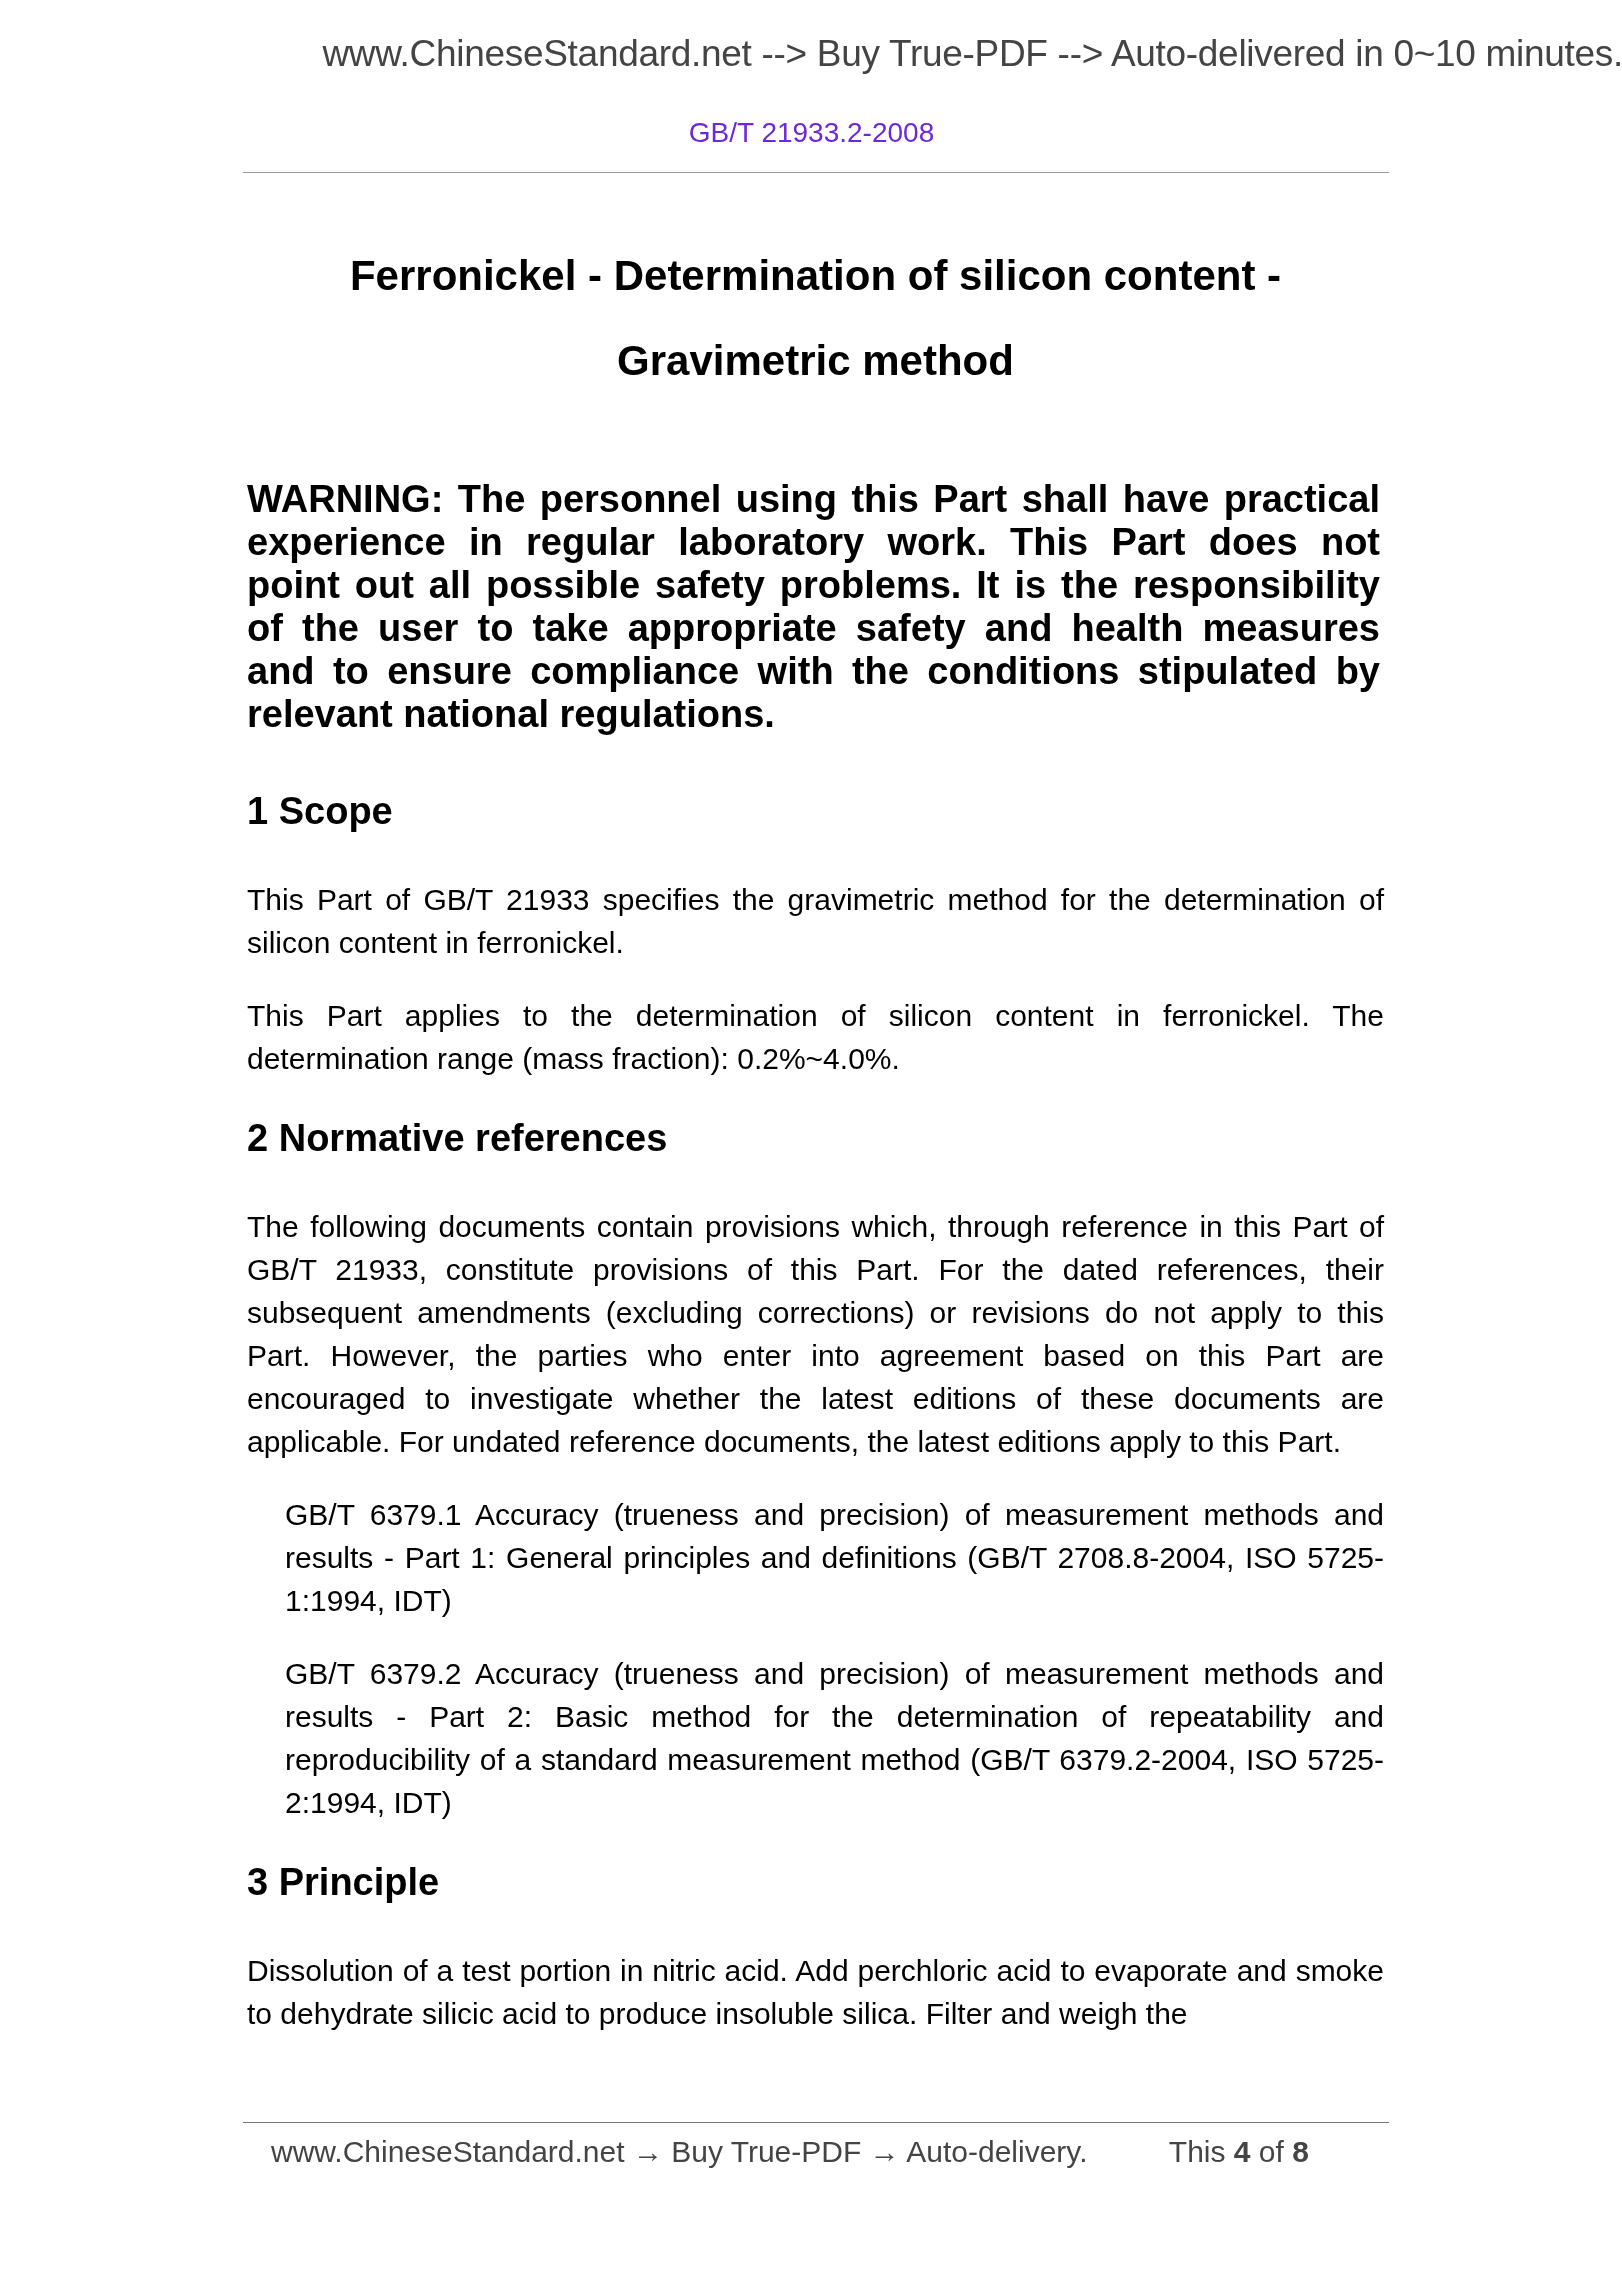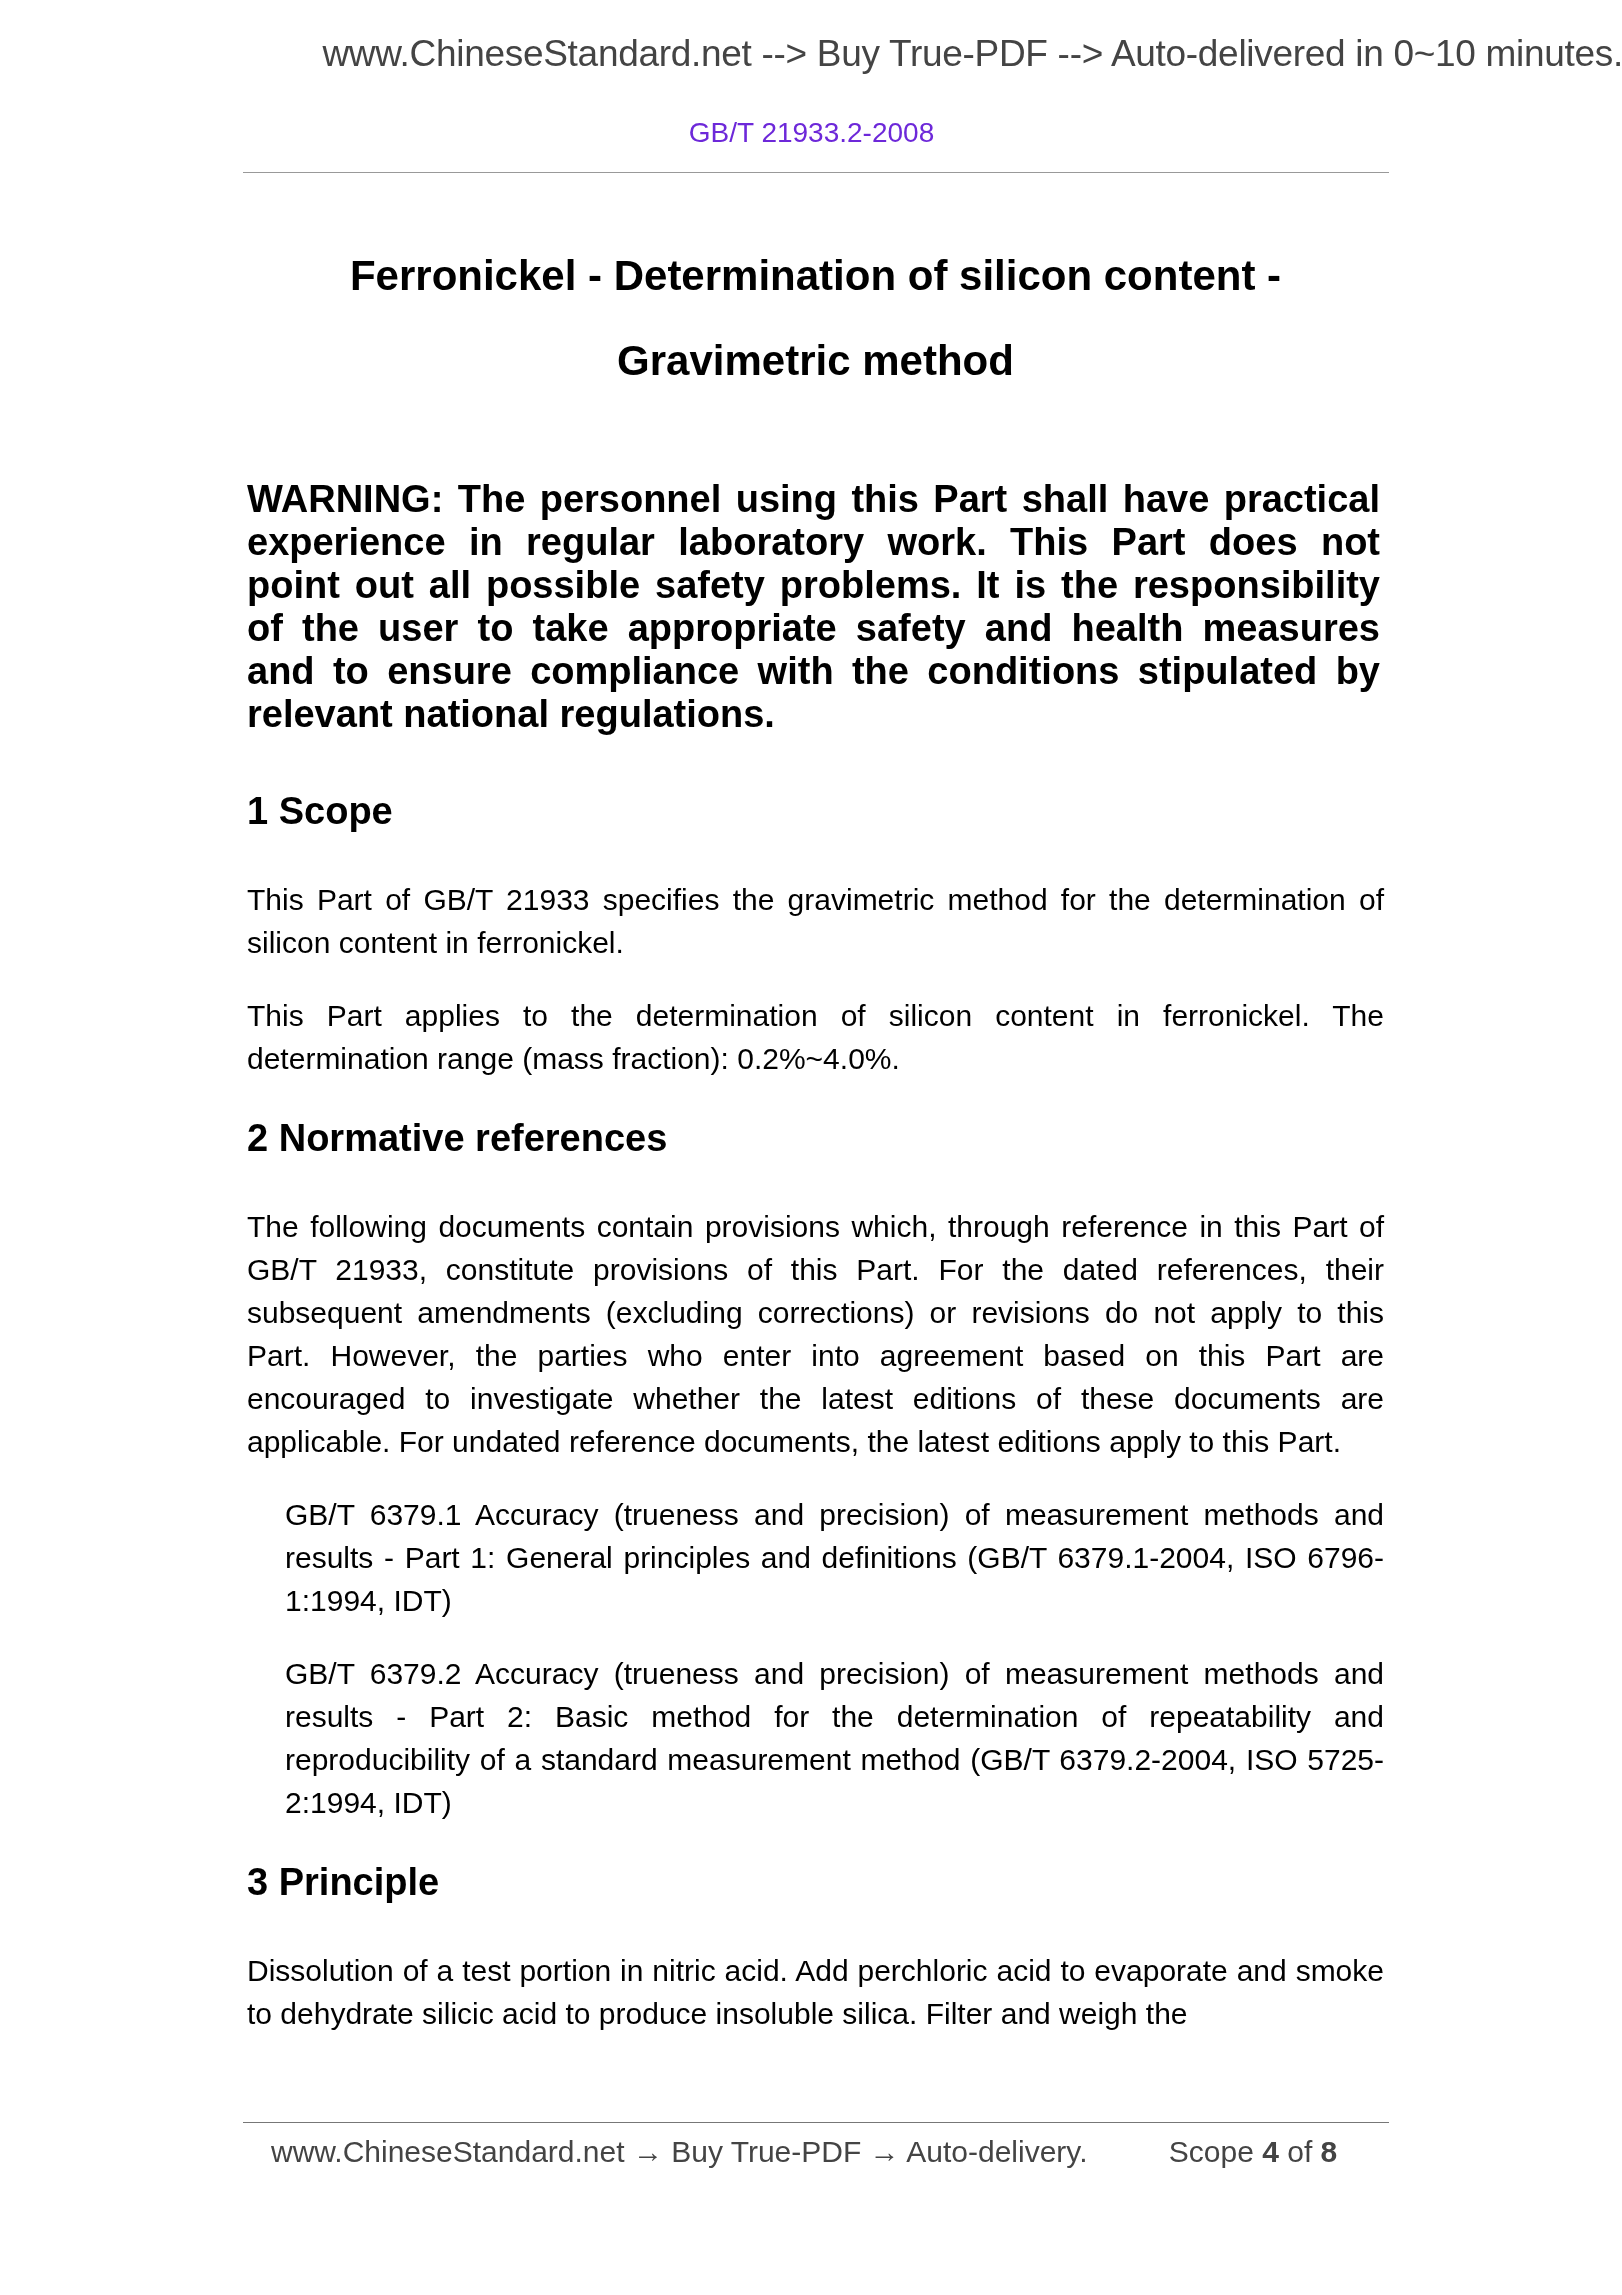--- a/index.html
+++ b/index.html
@@ -72,25 +72,25 @@
   </h1>
 
   <p class="warning">WARNING: The personnel using this Part shall have practical experience in regular laboratory work. This Part does not point out all possible safety problems. It is the responsibility of the user to take appropriate safety and health measures and to ensure compliance with the conditions stipulated by relevant national regulations.</p>
 
   <h2 class="section">1 Scope</h2>
   <p class="body">This Part of GB/T 21933 specifies the gravimetric method for the determination of silicon content in ferronickel.</p>
   <p class="body">This Part applies to the determination of silicon content in ferronickel. The determination range (mass fraction): 0.2%~4.0%.</p>
 
   <h2 class="section" style="margin-top:33px">2 Normative references</h2>
   <p class="body">The following documents contain provisions which, through reference in this Part of GB/T 21933, constitute provisions of this Part. For the dated references, their subsequent amendments (excluding corrections) or revisions do not apply to this Part. However, the parties who enter into agreement based on this Part are encouraged to investigate whether the latest editions of these documents are applicable. For undated reference documents, the latest editions apply to this Part.</p>
-  <p class="ref">GB/T 6379.1 Accuracy (trueness and precision) of measurement methods and results - Part 1: General principles and definitions (GB/T 6379.1-2004, ISO 6796-1:1994, IDT)</p>
+  <p class="ref">GB/T 6379.1 Accuracy (trueness and precision) of measurement methods and results - Part 1: General principles and definitions (GB/T 2708.8-2004, ISO 5725-1:1994, IDT)</p>
   <p class="ref">GB/T 6379.2 Accuracy (trueness and precision) of measurement methods and results - Part 2: Basic method for the determination of repeatability and reproducibility of a standard measurement method (GB/T 6379.2-2004, ISO 5725-2:1994, IDT)</p>
 
   <h2 class="section" style="margin-top:33px">3 Principle</h2>
   <p class="body">Dissolution of a test portion in nitric acid. Add perchloric acid to evaporate and smoke to dehydrate silicic acid to produce insoluble silica. Filter and weigh the</p>
 </div>
 
 <div class="footer-rule"></div>
 <div class="footer">
   <span class="link">www.ChineseStandard.net</span><span> → Buy True-PDF → Auto-delivery.</span>
-  <span class="page"><span>Scope </span><b>4</b><span> of </span><b>8</b></span>
+  <span class="page"><span>This </span><b>4</b><span> of </span><b>8</b></span>
 </div>
 
 
 </body></html>

